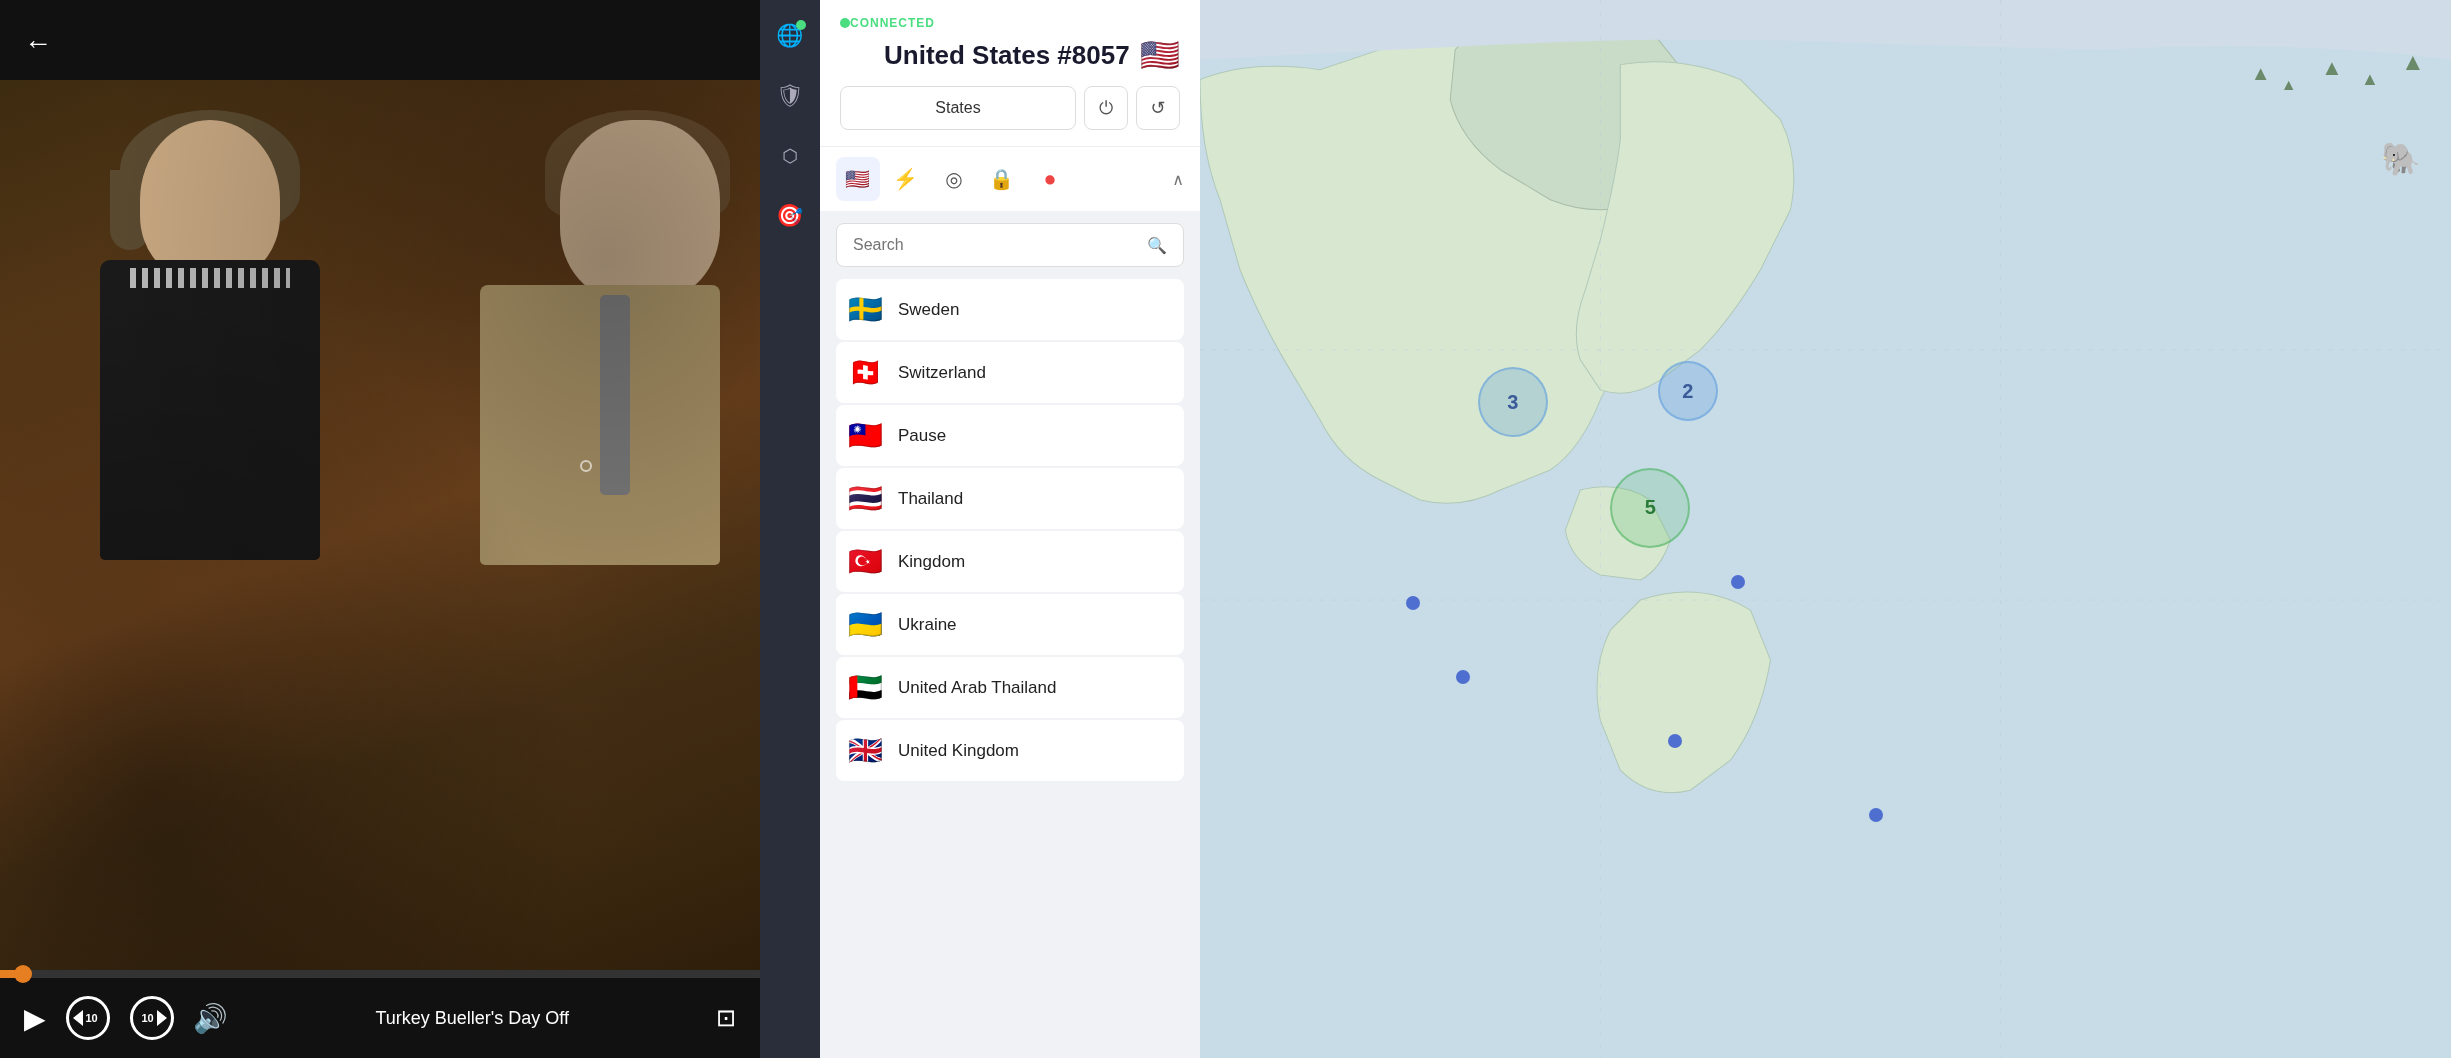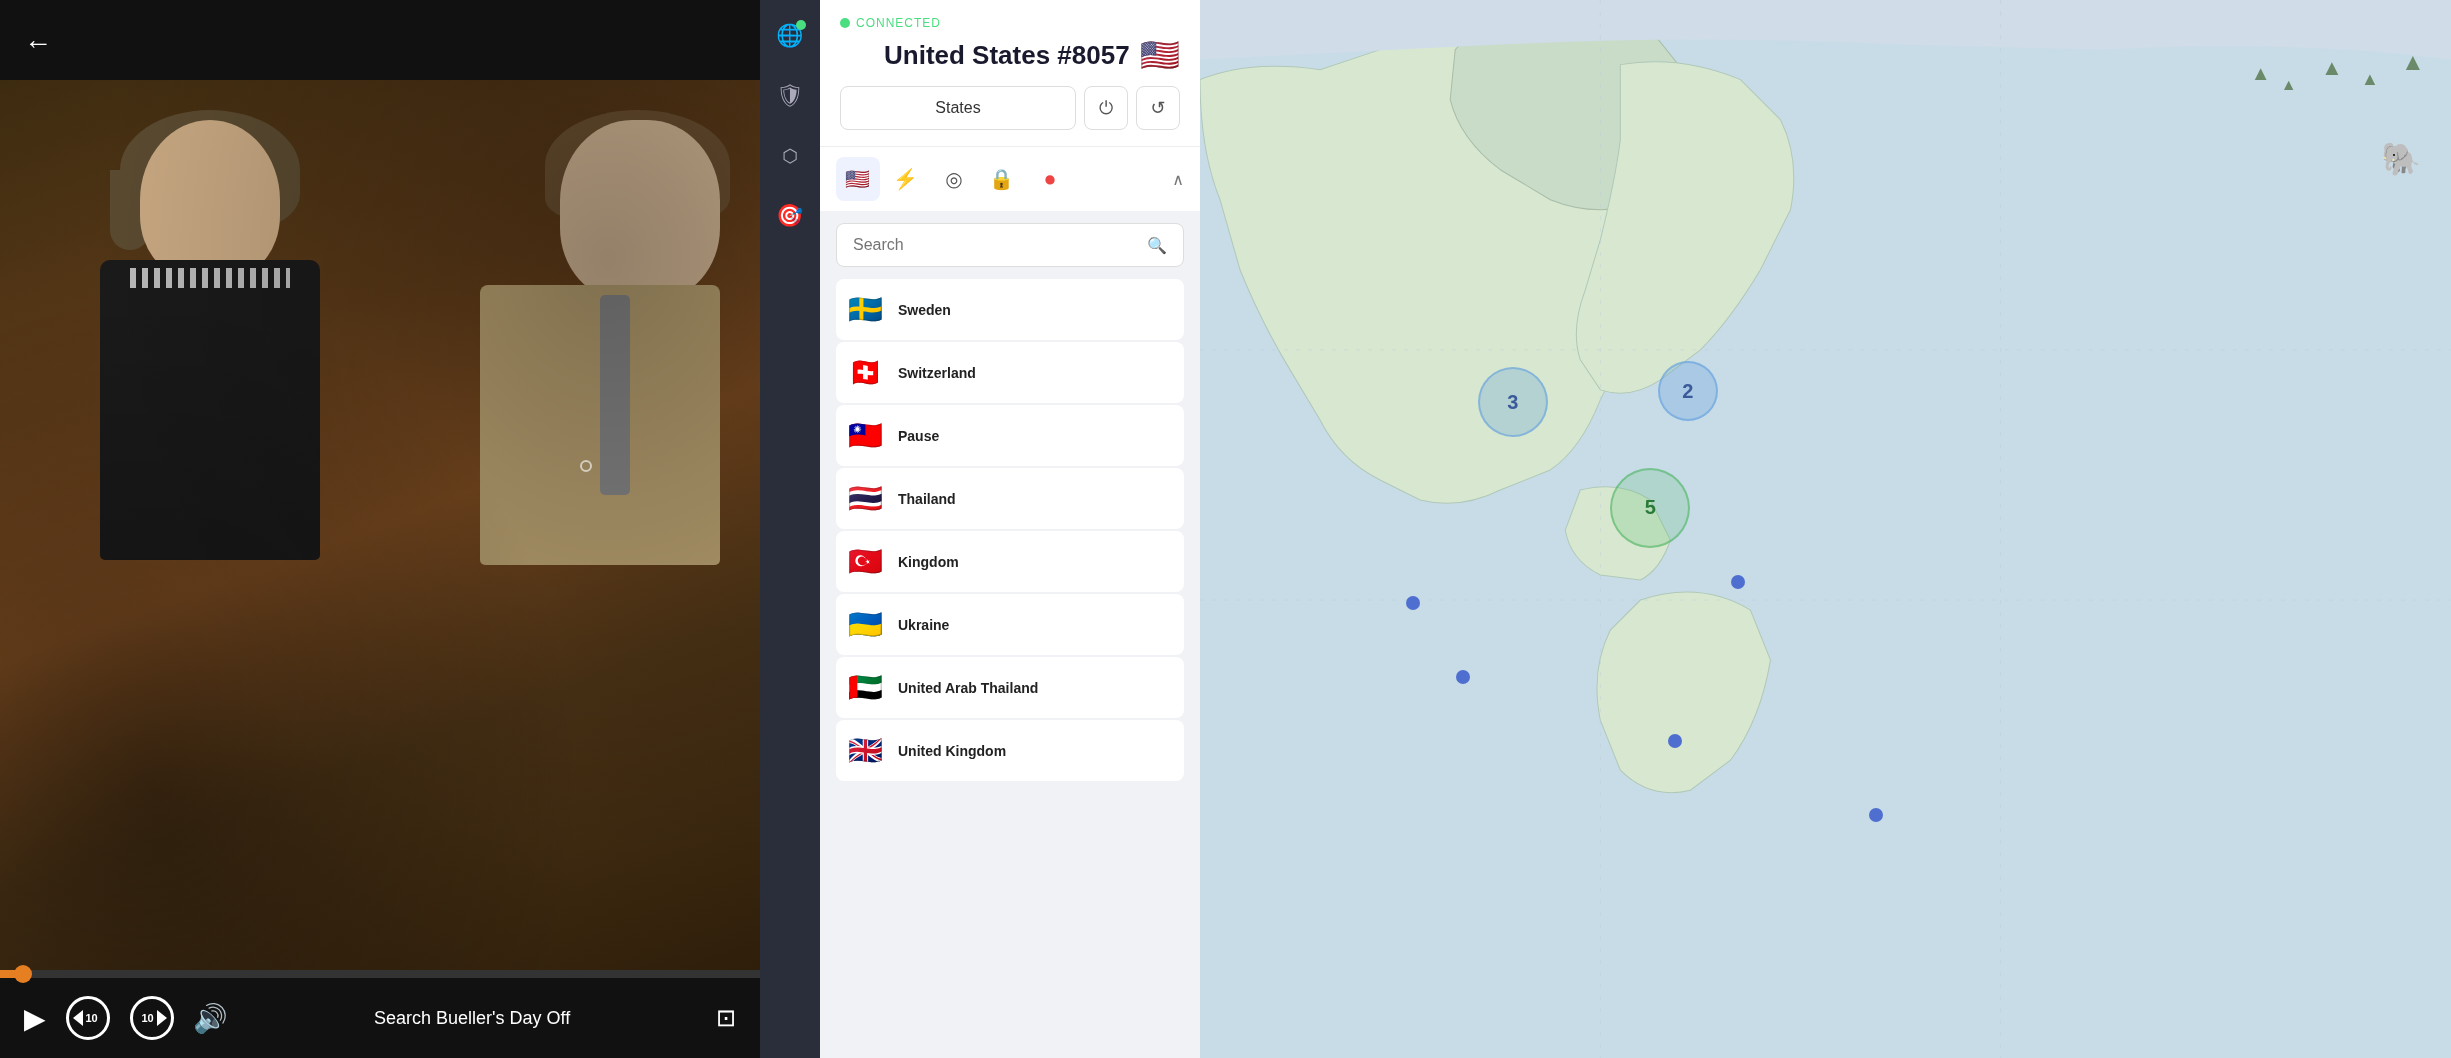--- a/index.html
+++ b/index.html
@@ -292,24 +292,23 @@
     }
 
     #vpn-header {
       background: #fff;
       padding: 16px 20px 12px;
     }
 
     #connected-label {
       display: flex;
       align-items: center;
-      gap: 6px;
       color: #4ade80;
       font-size: 12px;
-      font-weight: 400;
+      font-weight: 700;
       letter-spacing: 1px;
       margin-bottom: 6px;
     }
 
     #connected-dot {
       width: 10px; height: 10px;
       background: #4ade80;
       border-radius: 50%;
     }
 
@@ -451,23 +450,23 @@
       transition: background 0.15s;
     }
 
     .country-flag {
       font-size: 28px;
       width: 36px;
       text-align: center;
     }
 
     .country-name {
-      font-size: 14px;
+      font-size: 17px;
       color: #222;
-      font-weight: 700;
+      font-weight: 400;
     }
 
     
     #map-area {
       flex: 1;
       background: #dde8f0;
       position: relative;
       overflow: hidden;
     }
 
@@ -550,21 +549,21 @@
     </button>
 
     <button class="ctrl-btn skip-btn">
       <div class="skip-circle skip-forward">
         <span style="margin-right:8px;font-size:11px">10</span>
       </div>
     </button>
 
     <button class="ctrl-btn">🔊</button>
 
-    <div id="video-title">Search Bueller's Day Off</div>
+    <div id="video-title">Turkey Bueller's Day Off</div>
 
     <button class="ctrl-btn" id="subtitle-btn">⊡</button>
   </div>
 </div>
 
 <div id="nordvpn-sidebar">
   <div class="sidebar-icon active">
     <span>🌐</span>
     <span class="badge"></span>
   </div>

